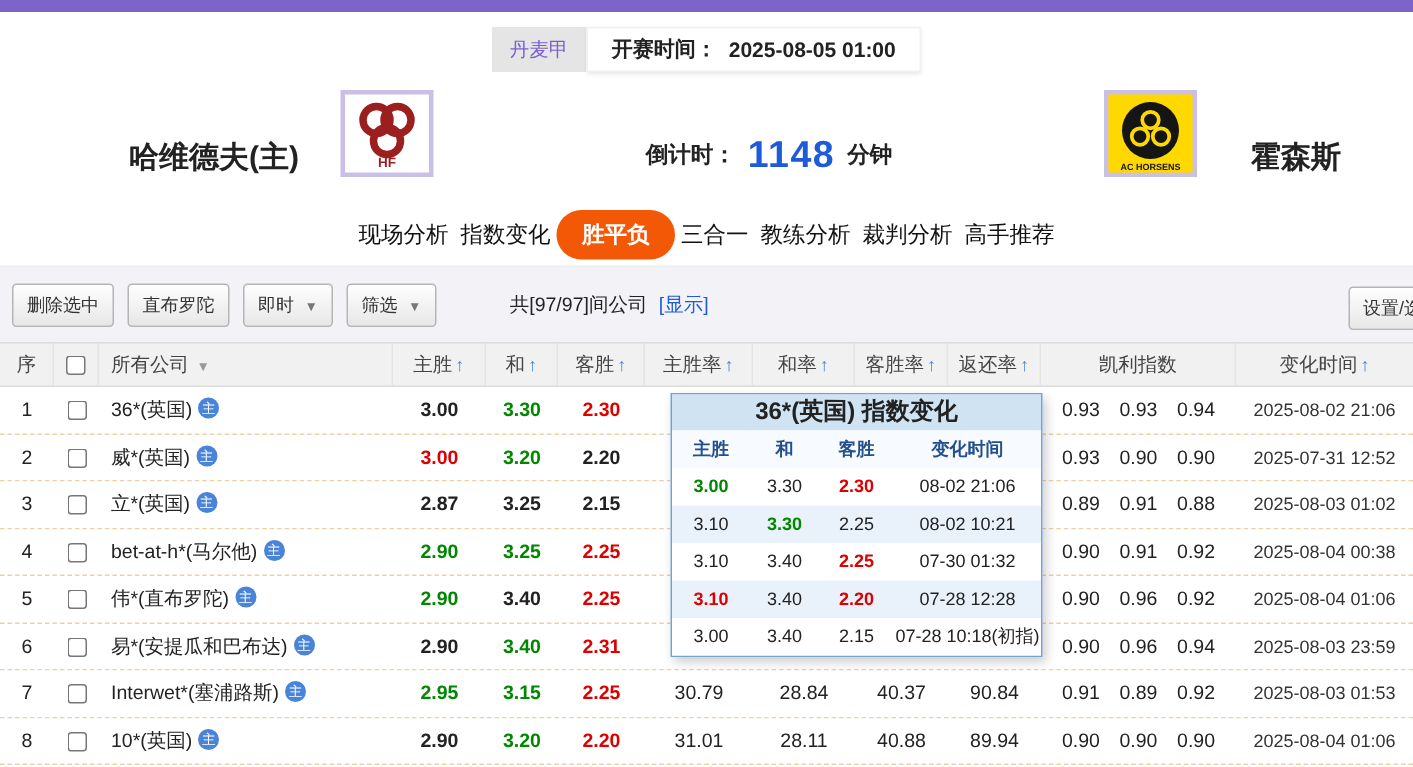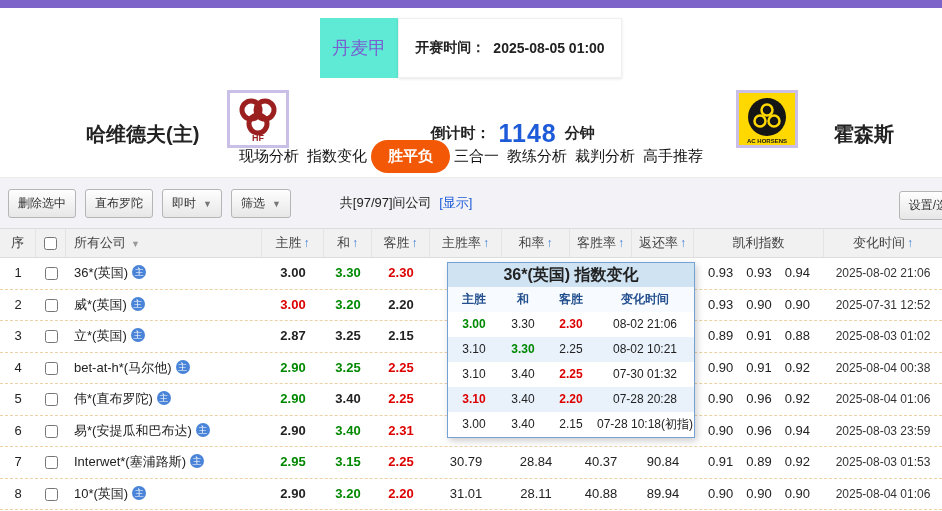--- a/index.html
+++ b/index.html
@@ -1,21 +1,21 @@
 <!DOCTYPE html>
 <html><head>
 <meta charset="utf-8">
 <style>
 *{margin:0;padding:0;box-sizing:border-box;}
 html,body{width:942px;height:511px;}
 body{position:relative;font-family:"Liberation Sans","DejaVu Sans",sans-serif;background:#fff;overflow:hidden;color:#222;}
 .top-strip{height:8px;background:#7d64c8;}
 .header{height:127px;background:#fff;}
 .match-bar{display:flex;justify-content:center;align-items:stretch;padding-top:10px;}
-.league{background:#5eead4;color:#7a5fd0;padding:18px 12px;font-size:18px;display:flex;align-items:center;}
+.league{background:#e5e5e5;color:#7a5fd0;padding:5px 12px;font-size:13px;display:flex;align-items:center;}
 .kickoff{background:#fff;border:1px solid #f0f0f0;box-shadow:0 1px 3px rgba(0,0,0,.10);padding:5px 16px;font-size:14px;font-weight:bold;display:flex;align-items:center;gap:8px;}
 .teams{display:flex;align-items:flex-end;margin-top:12px;}
 .team-name{font-size:20px;font-weight:bold;white-space:nowrap;}
 .home-name{margin-left:86px;}
 .logo-box{width:62px;height:58px;border:3px solid #cabfe6;background:#fff;display:flex;align-items:center;justify-content:center;flex:0 0 auto;}
 .home-logo{margin-left:28px;}
 .away-logo{background:#ffd800;}
 .away-name{margin-left:36px;margin-right:48px;}
 .countdown{flex:1;display:flex;justify-content:center;align-items:center;gap:8px;}
 .cd-label,.cd-unit{font-size:15px;font-weight:bold;}
@@ -322,21 +322,21 @@
       <div class="prow">
         <div class="pc pc0 c-k">3.10</div>
         <div class="pc pc1 c-k">3.40</div>
         <div class="pc pc2 c-r pbold">2.25</div>
         <div class="pc pc3 c-k">07-30 01:32</div>
       </div>
       <div class="prow alt">
         <div class="pc pc0 c-r pbold">3.10</div>
         <div class="pc pc1 c-k">3.40</div>
         <div class="pc pc2 c-r pbold">2.20</div>
-        <div class="pc pc3 c-k">07-28 20:28</div>
+        <div class="pc pc3 c-k">07-28 12:28</div>
       </div>
       <div class="prow">
         <div class="pc pc0 c-k">3.00</div>
         <div class="pc pc1 c-k">3.40</div>
         <div class="pc pc2 c-k">2.15</div>
         <div class="pc pc3 c-k">07-28 10:18(初指)</div>
       </div>
     </div>
 </div>
 

